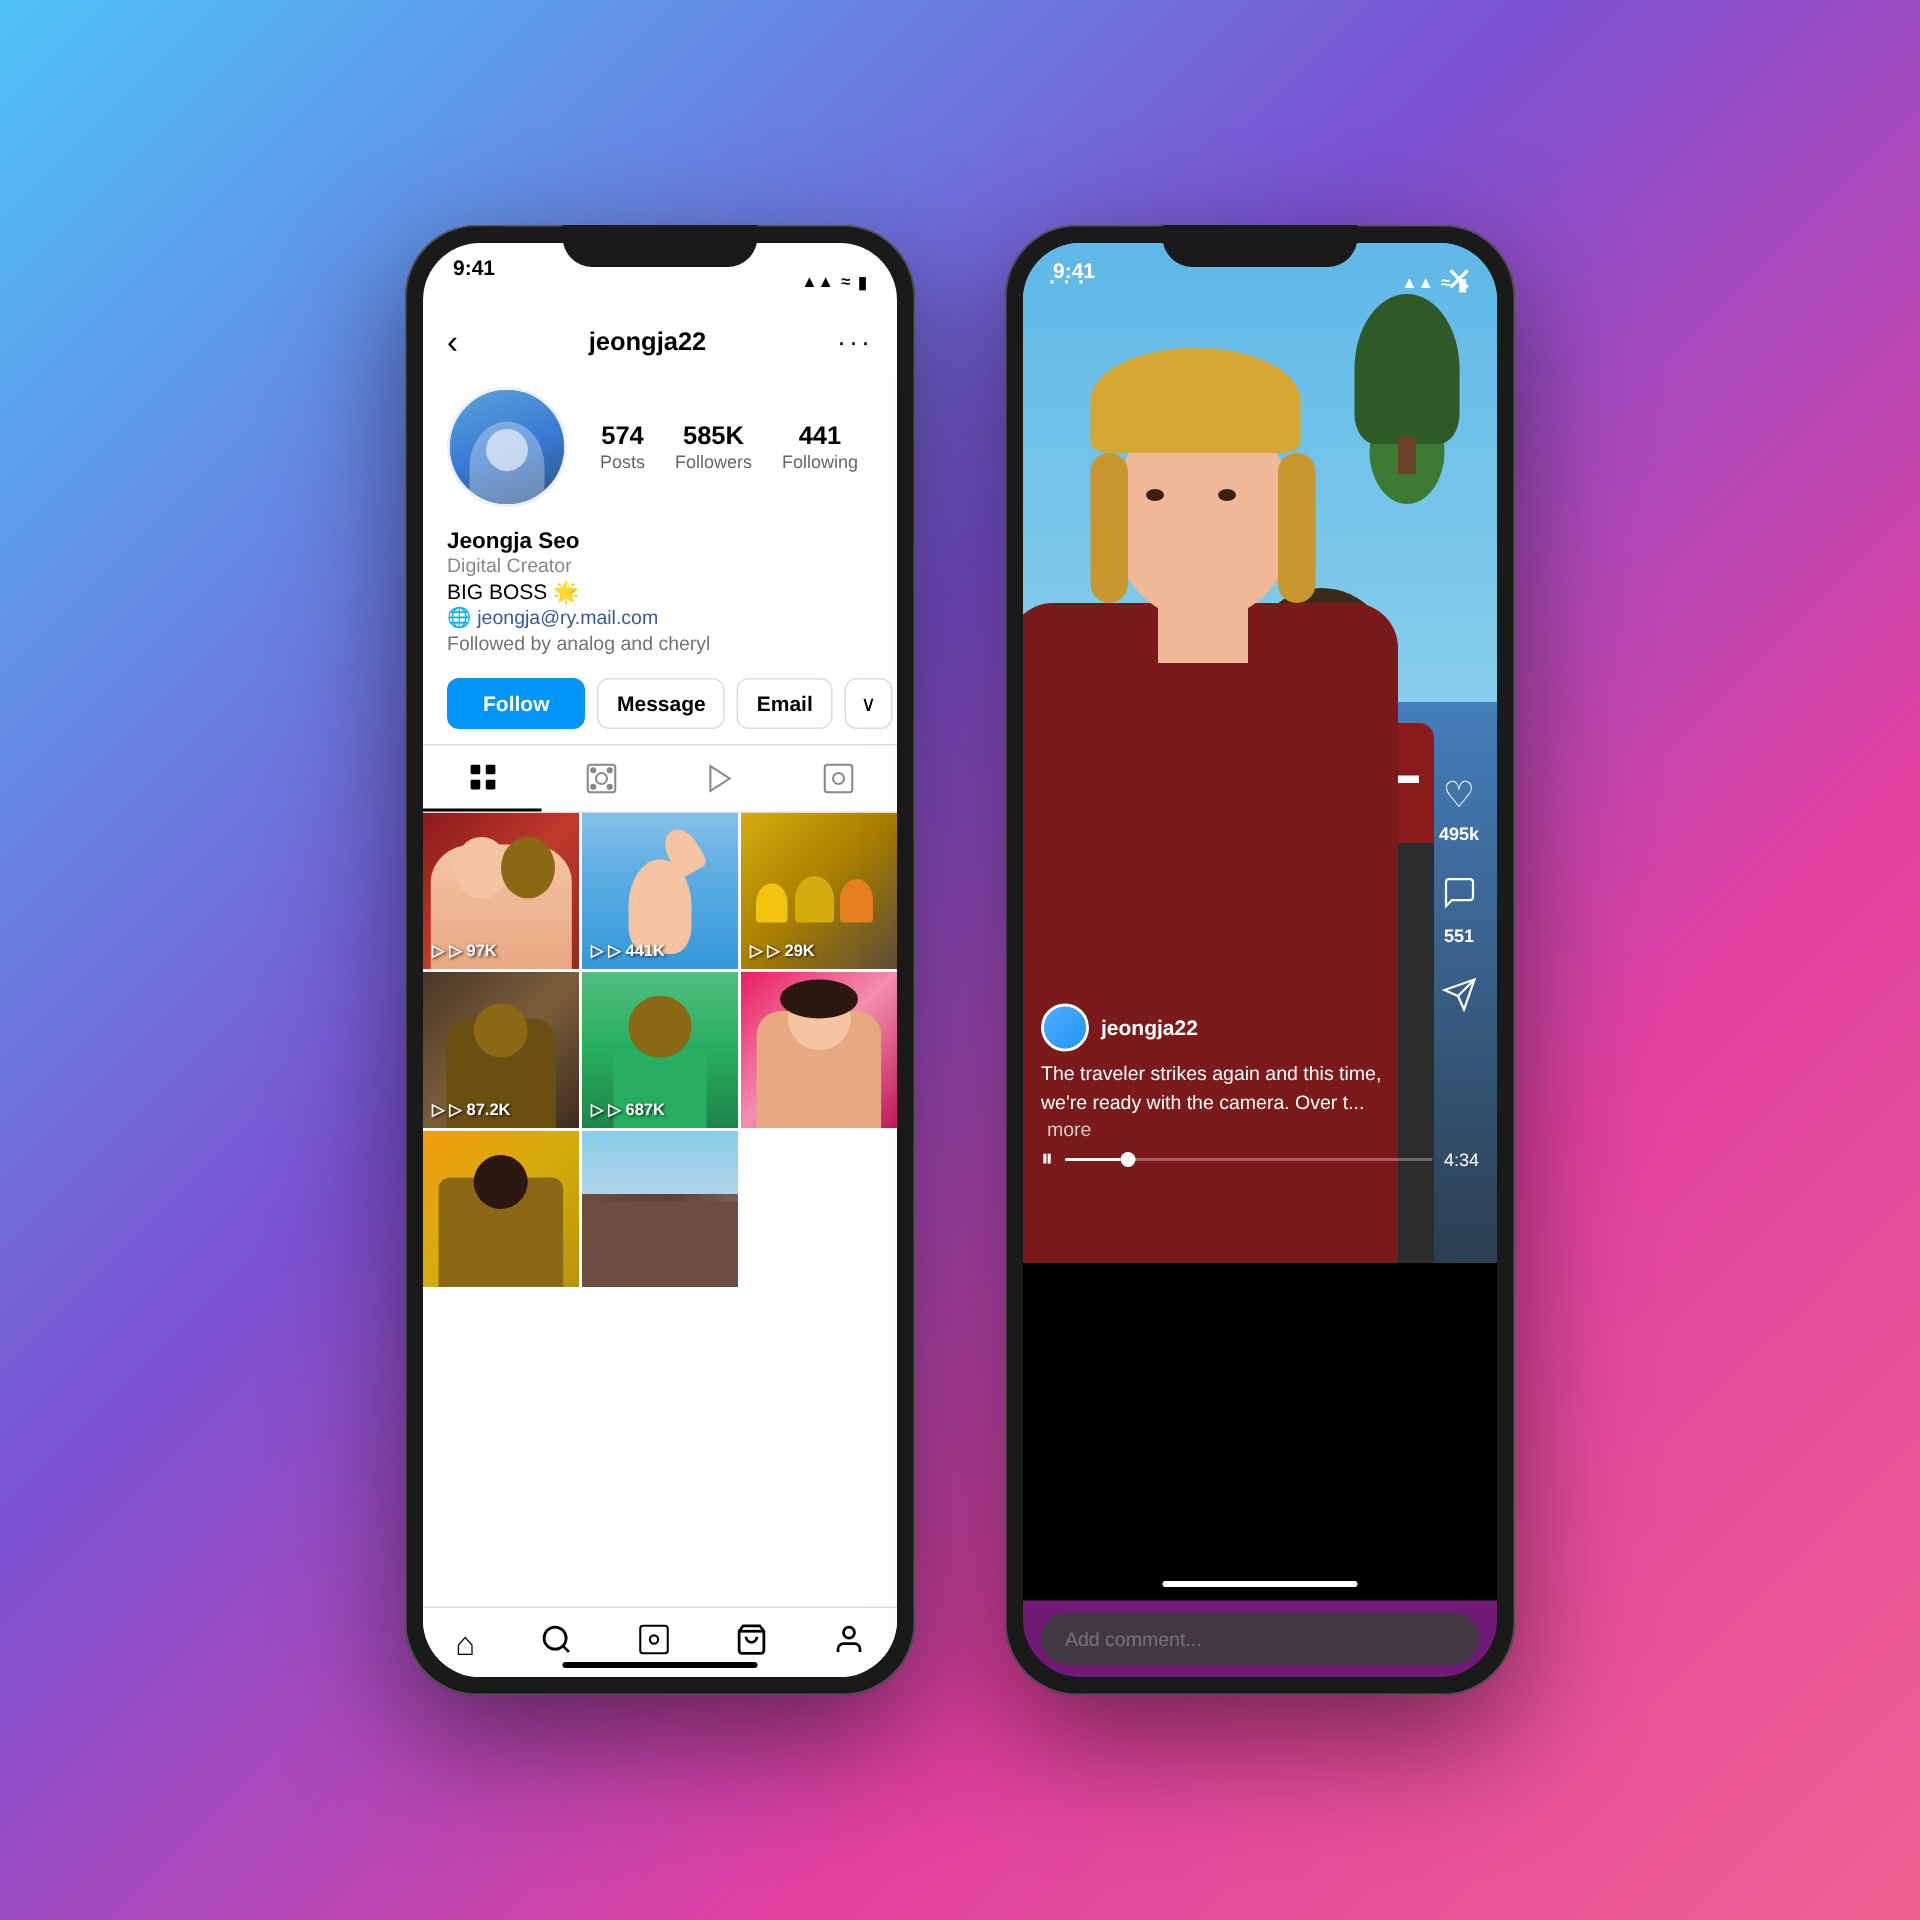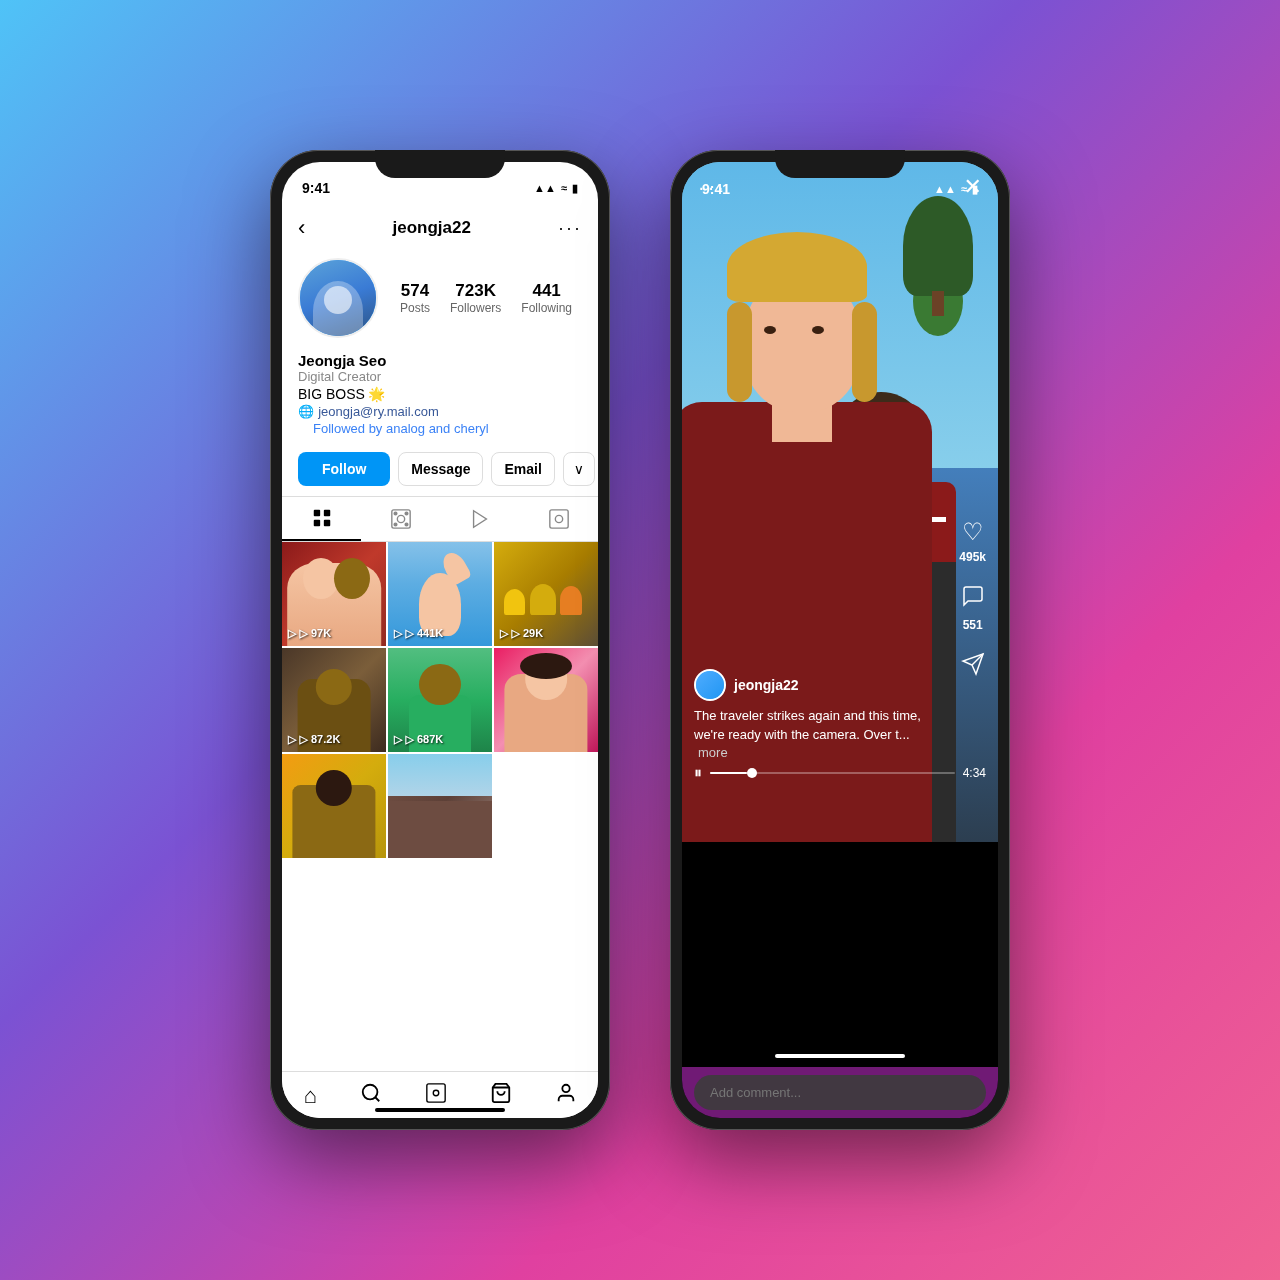--- a/index.html
+++ b/index.html
@@ -42,21 +42,20 @@
       width: 130px;
       height: 28px;
       background: #1a1a1a;
       border-radius: 0 0 20px 20px;
       z-index: 100;
     }
     
     .status-bar {
       display: flex;
       justify-content: space-between;
-      align-items: center;
       padding: 8px 20px 0 20px;
       height: 44px;
       font-size: 13px;
       font-weight: 600;
     }
     .status-time { font-weight: 700; font-size: 14px; }
     .status-icons { display: flex; gap: 5px; align-items: center; font-size: 11px; }
     .profile-header {
       display: flex;
       align-items: center;
@@ -119,21 +118,21 @@
     }
     .stat-item { text-align: center; }
     .stat-number { font-size: 17px; font-weight: 700; color: #000; }
     .stat-label { font-size: 12px; color: #666; }
 
     .profile-info { padding: 6px 16px; }
     .profile-name { font-size: 15px; font-weight: 700; color: #000; }
     .profile-role { font-size: 13px; color: #888; }
     .profile-bio { font-size: 14px; color: #000; margin-top: 2px; }
     .profile-email { font-size: 13px; color: #385898; margin-top: 2px; display: flex; align-items: center; gap: 4px; }
-    .profile-followed { font-size: 13px; color: #3b82f6; margin-top: 2px; margin-left: 15px; }
+    .profile-followed { font-size: 13px; color: #737373; margin-top: 2px; }
 
     .profile-actions {
       display: flex;
       gap: 8px;
       padding: 10px 16px;
     }
     .btn-follow {
       background: #0095f6;
       color: #fff;
       border: none;
@@ -395,21 +394,21 @@
           <div class="avatar-head"></div>
           <div class="avatar-silhouette"></div>
         </div>
       </div>
       <div class="stats-group">
         <div class="stat-item">
           <div class="stat-number">574</div>
           <div class="stat-label">Posts</div>
         </div>
         <div class="stat-item">
-          <div class="stat-number">723K</div>
+          <div class="stat-number">585K</div>
           <div class="stat-label">Followers</div>
         </div>
         <div class="stat-item">
           <div class="stat-number">441</div>
           <div class="stat-label">Following</div>
         </div>
       </div>
     </div>
 
     <div class="profile-info">

